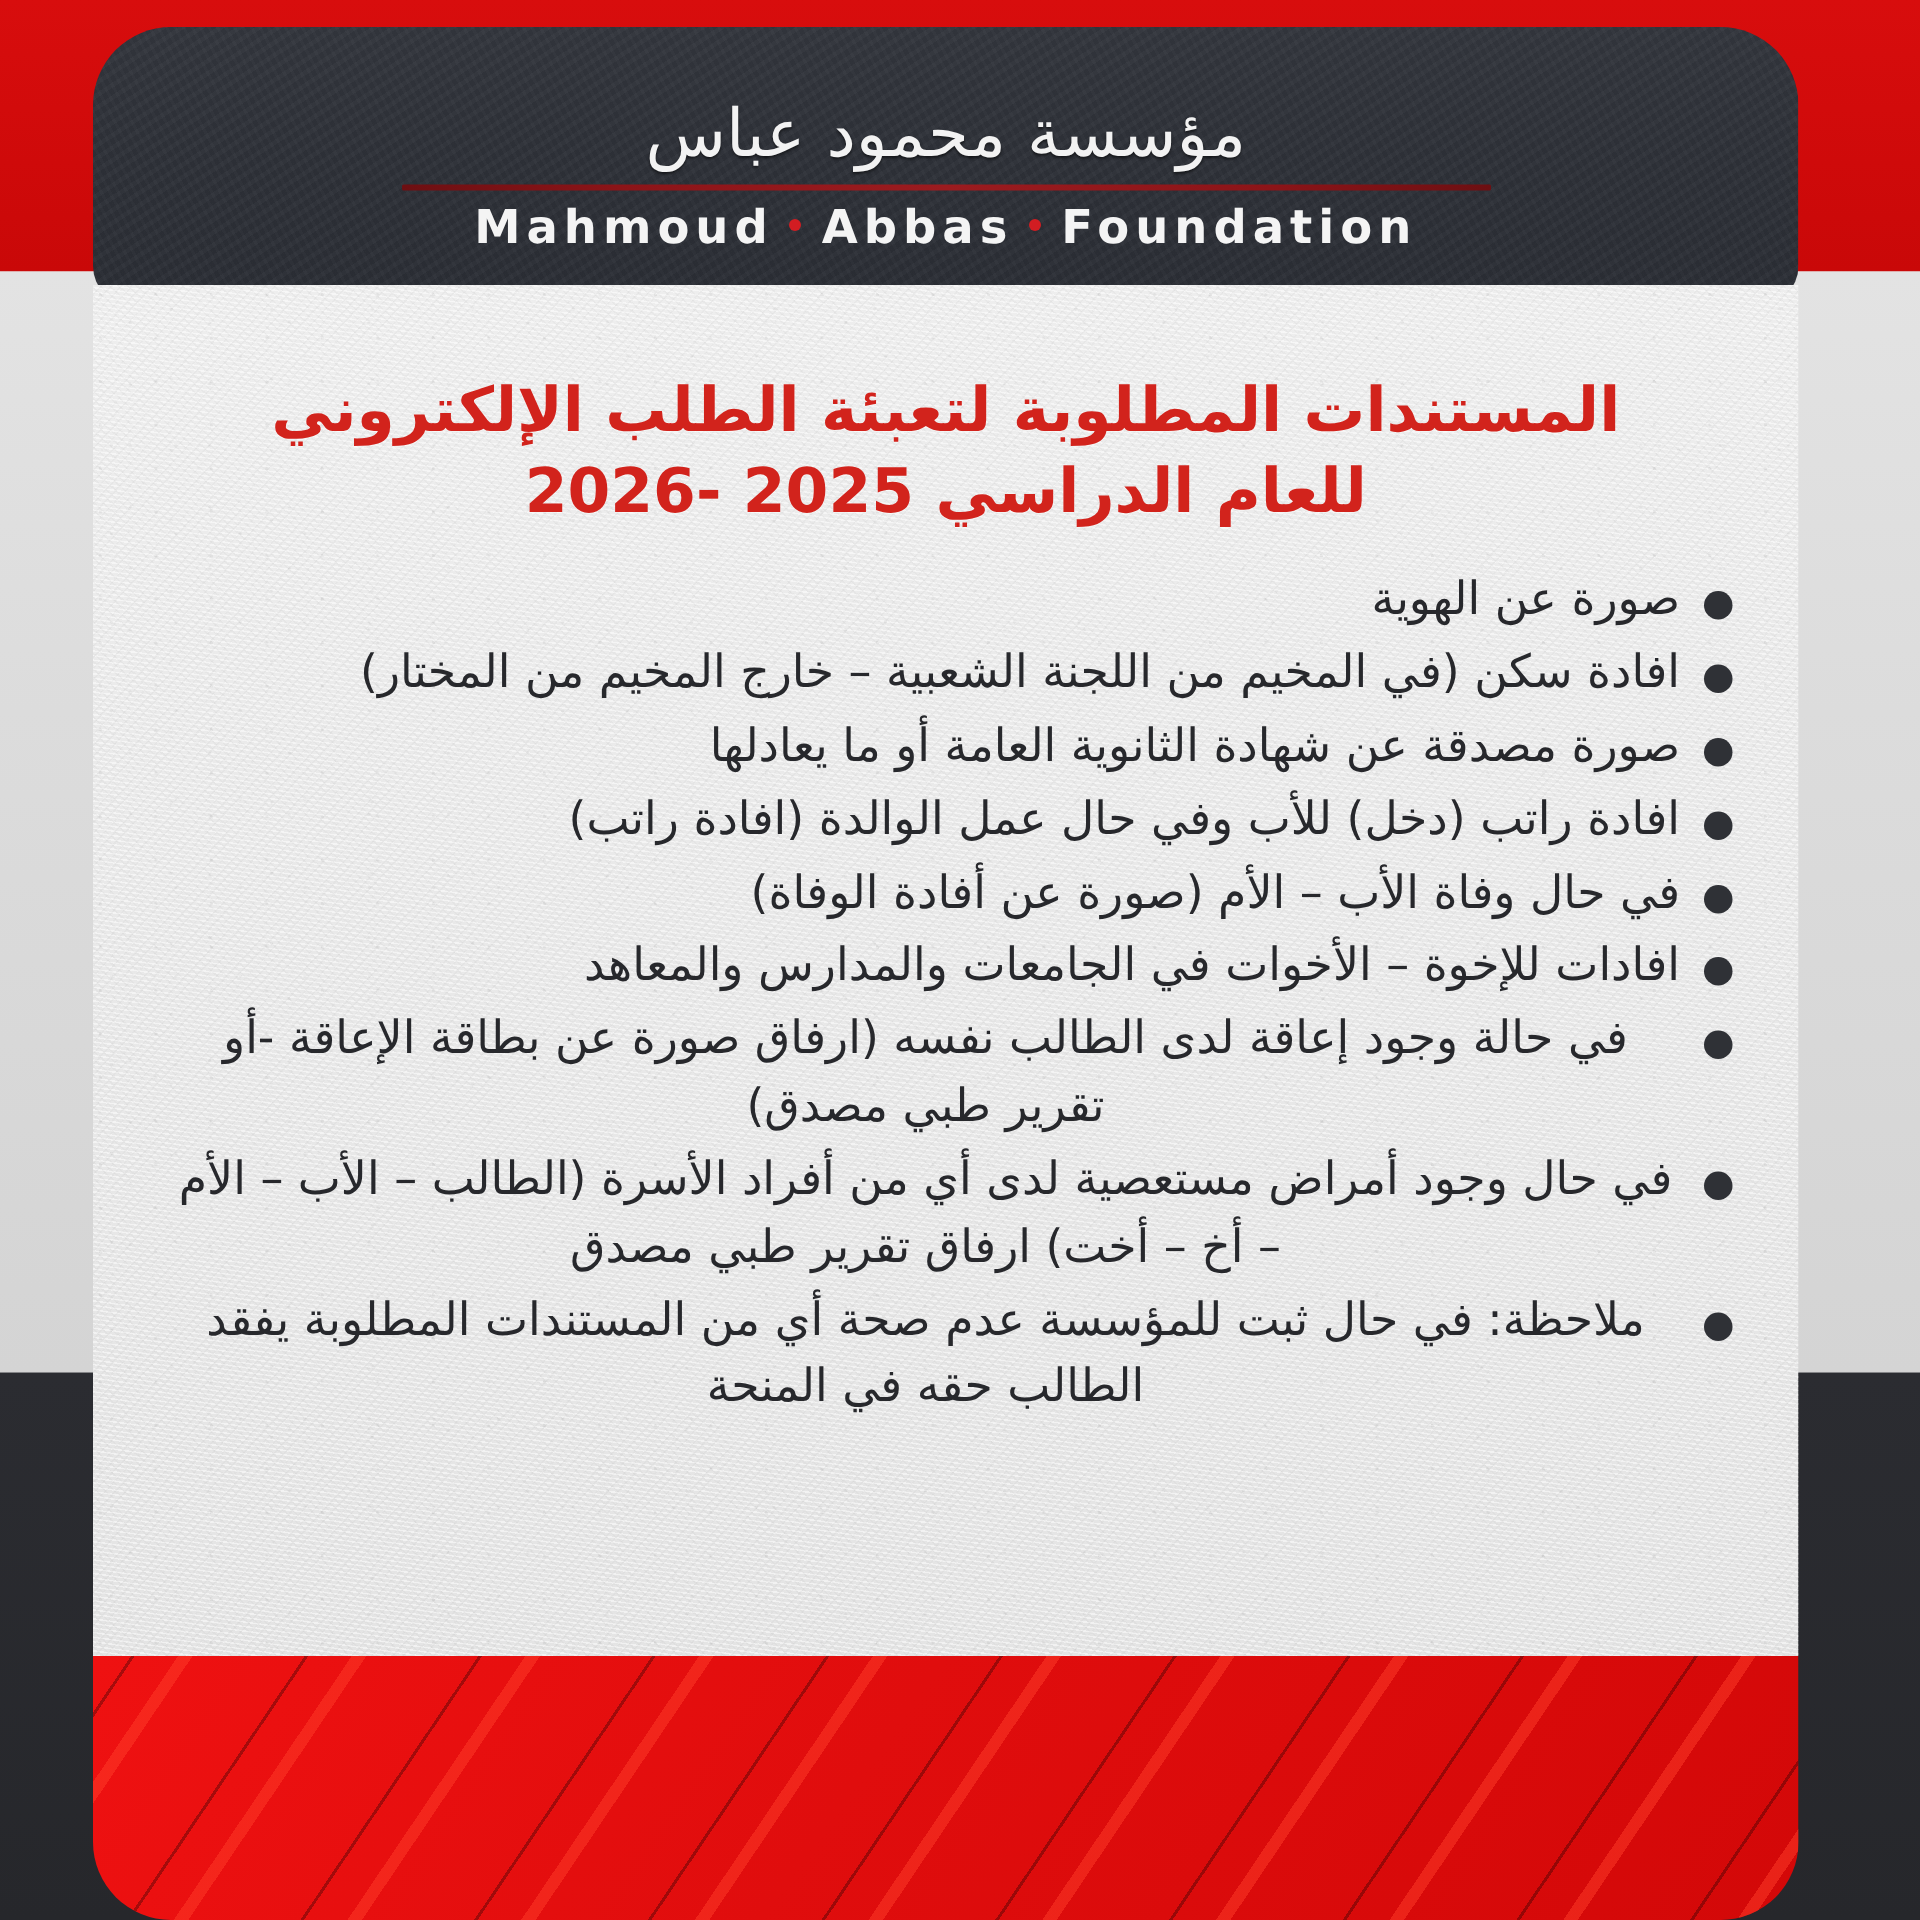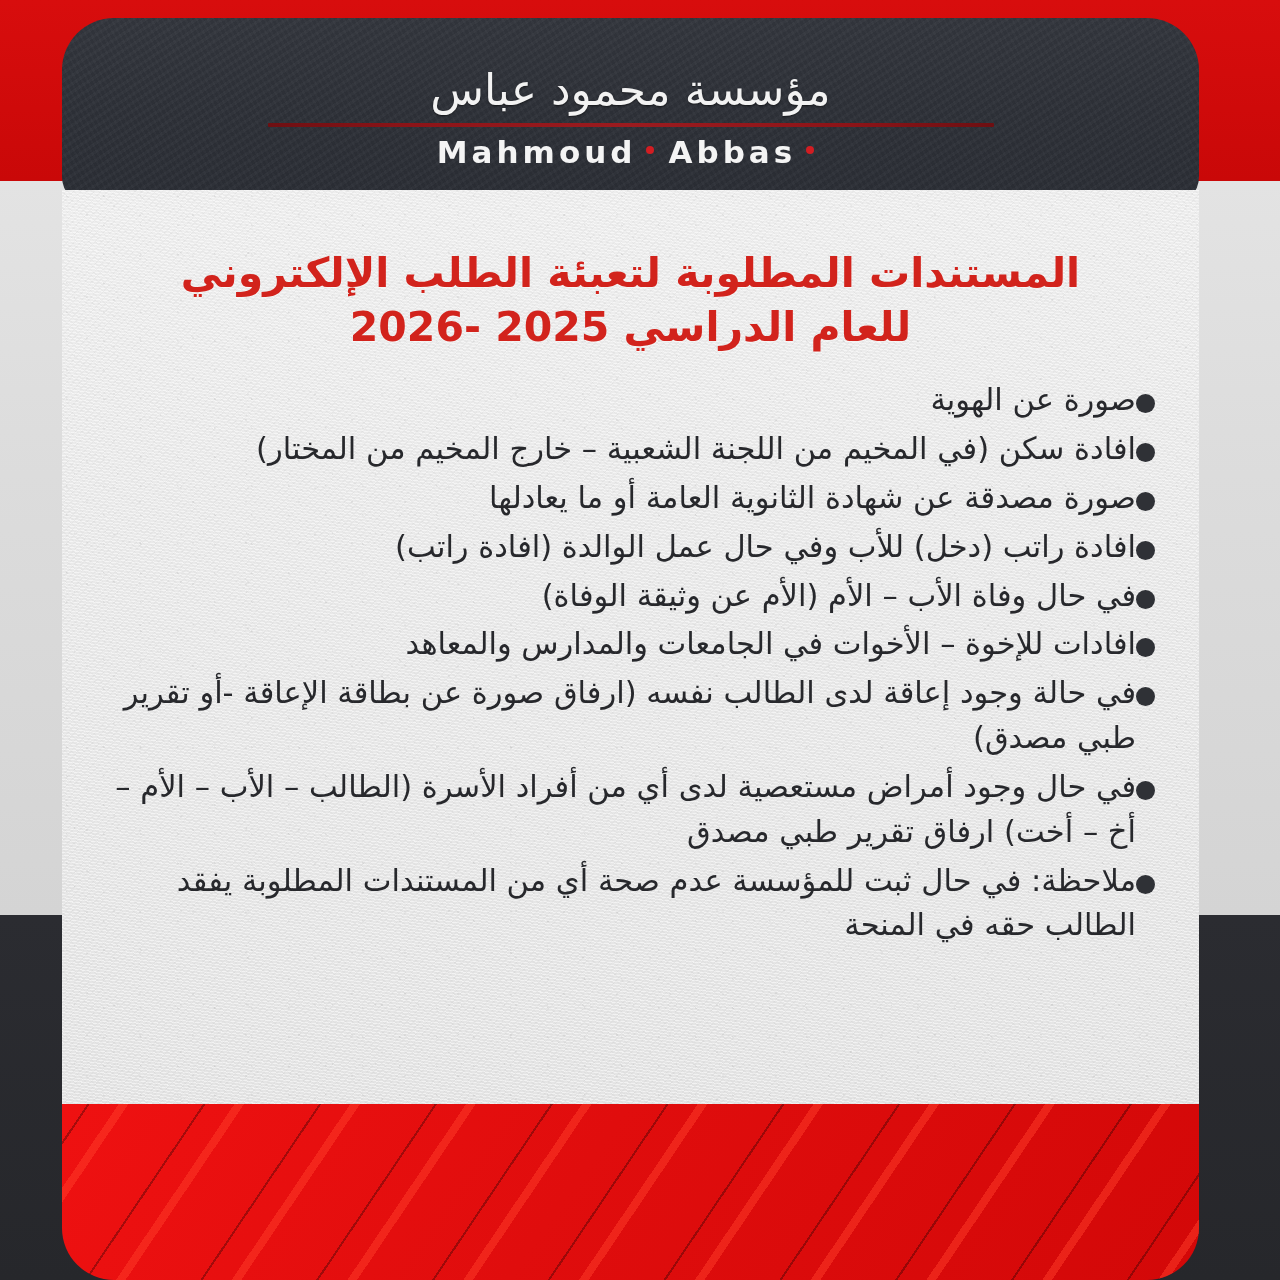--- a/index.html
+++ b/index.html
@@ -169,20 +169,21 @@
     list-style: none;
     direction: rtl;
     padding: 14px 18px 0 26px;
     margin: 0;
   }
 
   .doc-item {
     display: flex;
     flex-direction: row;
     align-items: flex-start;
+    gap: 16px;
     margin-bottom: 4px;
   }
 
   .bullet {
     flex: 0 0 auto;
     width: 19px;
     height: 19px;
     border-radius: 50%;
     background: #2f3136;
     margin-top: 16px;
@@ -190,21 +191,21 @@
 
   .doc-text {
     flex: 1 1 auto;
     color: #27282c;
     font-size: 30.5px;
     font-weight: 400;
     line-height: 1.47;
     text-align: right;
     direction: rtl;
   }
-  .doc-text.wrapline { text-align: right; }
+  .doc-text.wrapline { text-align: center; }
 </style>
 </head>
 <body>
 
 <div class="backdrop">
   <div class="band-red"></div>
   <div class="band-gray"></div>
   <div class="band-dark"></div>
 </div>
 
@@ -212,20 +213,21 @@
 
   <header class="card-header">
     <div class="logo-block">
       <div class="logo-arabic">مؤسسة محمود عباس</div>
       <div class="logo-rule"></div>
       <div class="logo-latin">
         <span class="word">Mahmoud</span>
         <span class="sep"></span>
         <span class="word">Abbas</span>
         <span class="sep"></span>
+        <span class="word">Foundation</span>
       </div>
     </div>
   </header>
 
   <main class="card-body">
 
     <h1 class="title">المستندات المطلوبة لتعبئة الطلب الإلكتروني للعام الدراسي 2025 -2026</h1>
 
     <ul class="doc-list">
 
@@ -246,21 +248,21 @@
       </li>
 
 
       <li class="doc-item">
         <span class="bullet"></span>
         <span class="doc-text">افادة راتب (دخل) للأب وفي حال عمل الوالدة (افادة راتب)</span>
       </li>
 
       <li class="doc-item">
         <span class="bullet"></span>
-        <span class="doc-text">في حال وفاة الأب – الأم (الأم عن وثيقة الوفاة)</span>
+        <span class="doc-text">في حال وفاة الأب – الأم (صورة عن أفادة الوفاة)</span>
       </li>
 
       <li class="doc-item">
         <span class="bullet"></span>
         <span class="doc-text">افادات للإخوة – الأخوات في الجامعات والمدارس والمعاهد</span>
       </li>
 
       <li class="doc-item">
         <span class="bullet"></span>
         <span class="doc-text wrapline">في حالة وجود إعاقة لدى الطالب نفسه (ارفاق صورة عن بطاقة الإعاقة -أو تقرير طبي مصدق)</span>

